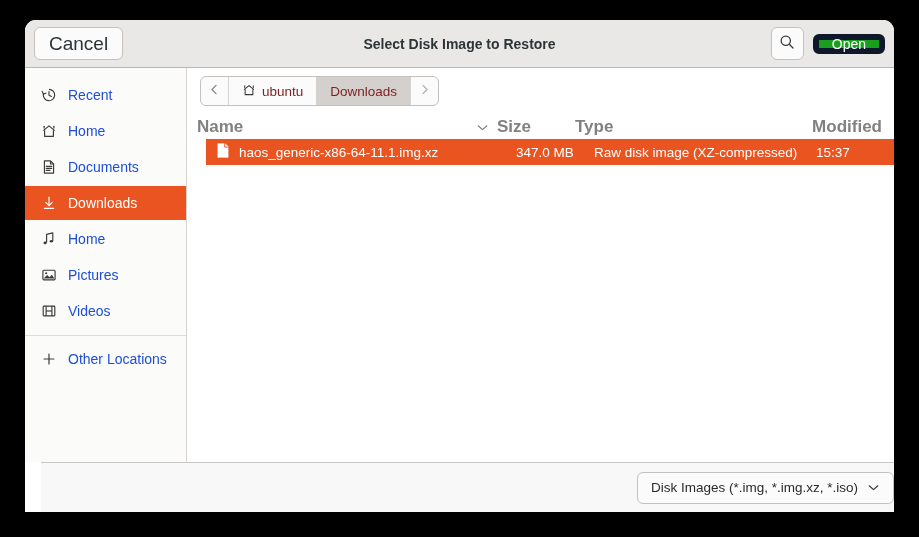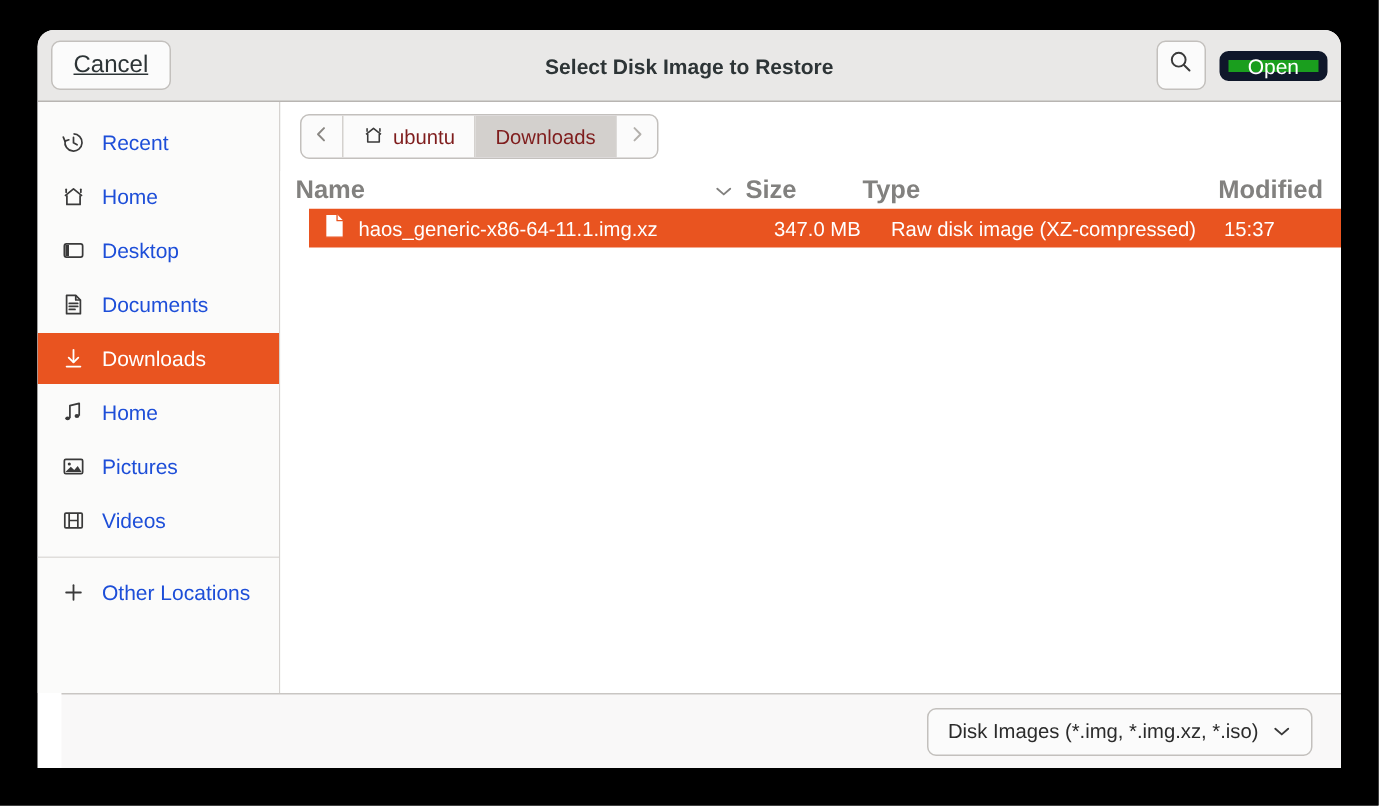--- a/index.html
+++ b/index.html
@@ -38,30 +38,29 @@
     left: 0; right: 0;
     text-align: center;
     font-size: 14px;
     font-weight: bold;
     color: #2d3436;
     pointer-events: none;
   }
   .btn {
     position: relative;
     z-index: 2;
-    font-size: 16px;
+    font-size: 19px;
     color: #2d3436;
     background: #fbfbfb;
     border: 1px solid #c3c0bd;
     border-radius: 6px;
     padding: 6px 14px;
     height: 33px;
     line-height: 19px;
     cursor: pointer;
-    text-decoration: underline;
   }
   .hb-right {
     position: relative;
     z-index: 2;
     margin-left: auto;
     display: flex;
     align-items: center;
     gap: 9px;
   }
   .icon-btn {
@@ -173,21 +172,20 @@
 
   
   .footer {
     height: 50px;
     flex: 0 0 50px;
     background: #f9f8f8;
     border-top: 1px solid #c9c6c3;
     display: flex;
     align-items: center;
     justify-content: flex-end;
-    padding-right: 19px;
     margin-left: 16px;
   }
   .filter-combo {
     display: flex; align-items: center; gap: 9px;
     height: 32px;
     padding: 0 13px;
     background: #fbfbfb;
     border: 1px solid #c3c0bd;
     border-radius: 6px;
     font-size: 13.5px;
@@ -236,29 +234,20 @@
           <svg width="16" height="16" viewBox="0 0 16 16" fill="none" stroke="#3a3a3a" stroke-width="1.15" stroke-linejoin="round">
             <path d="M2.3 7.6 8 2.9l5.7 4.7"></path>
               <path d="M3.6 7.2v6.1h8.8V7.2"></path>
             <line x1="3.1" y1="3.2" x2="3.1" y2="5.1" stroke-linecap="round"></line>
             <line x1="12.9" y1="3.2" x2="12.9" y2="5.1" stroke-linecap="round"></line>
           </svg>
         </span>
         <span>Home</span>
       </div>
 
-      <div class="side-item">
-        <span class="si-icon">
-          <svg width="16" height="16" viewBox="0 0 16 16" fill="none" stroke="#3a3a3a" stroke-width="1.15">
-            <rect x="1.9" y="3.6" width="12.2" height="8.8" rx="1.4"></rect>
-            <rect x="2.6" y="4.3" width="2.4" height="7.4" fill="#3a3a3a" stroke="none"></rect>
-          </svg>
-        </span>
-        <span>Desktop</span>
-      </div>
 
       <div class="side-item">
         <span class="si-icon">
           <svg width="16" height="16" viewBox="0 0 16 16" fill="none" stroke="#3a3a3a" stroke-width="1.15" stroke-linejoin="round">
             <path d="M3.4 1.9h6.1l3.1 3.1v9.1H3.4z"></path>
               <path d="M9.5 1.9v3.1h3.1"></path>
             <line x1="5.2" y1="7.3" x2="10.8" y2="7.3" stroke-linecap="round"></line>
             <line x1="5.2" y1="9.3" x2="10.8" y2="9.3" stroke-linecap="round"></line>
             <line x1="5.2" y1="11.3" x2="9" y2="11.3" stroke-linecap="round"></line>
           </svg>

